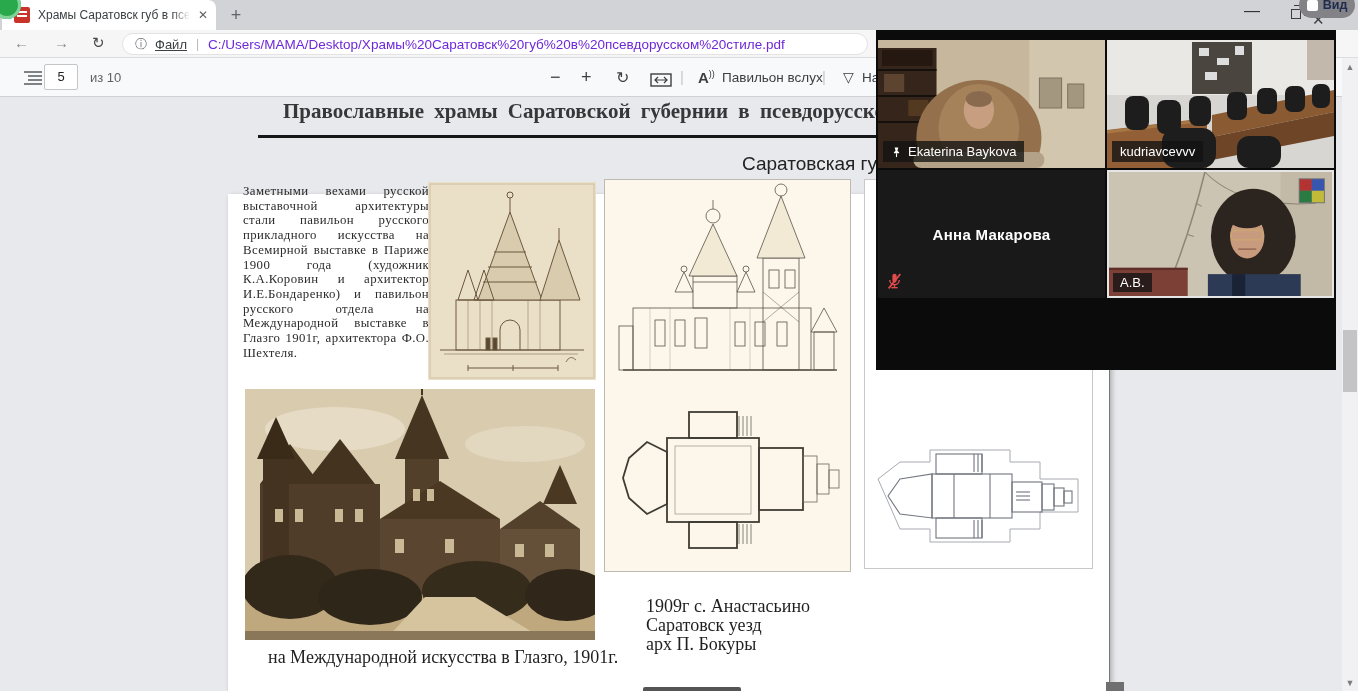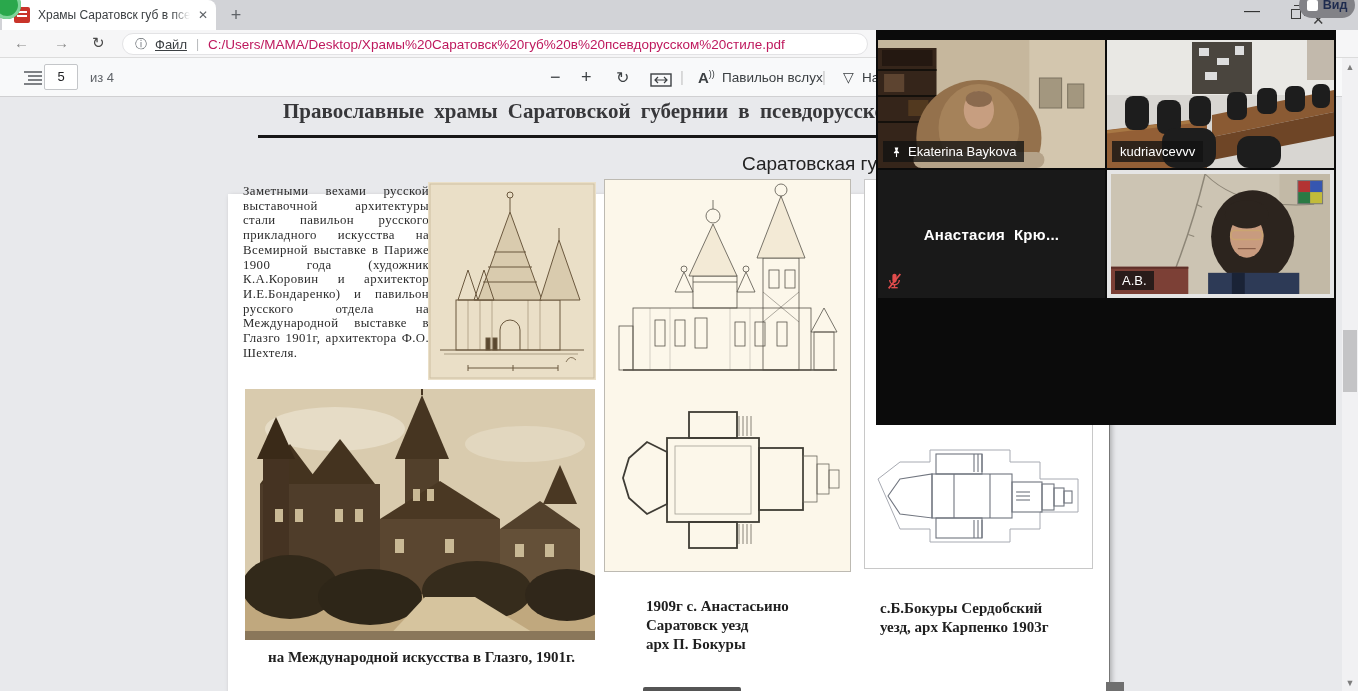--- a/index.html
+++ b/index.html
@@ -30,21 +30,21 @@
   .win-close{ position:absolute; left:1312px; top:11px; font-size:15px; color:#3f3f3f; z-index:55; }
 
   .addrbar{ position:absolute; left:0; top:30px; width:1358px; height:28px; background:#f6f6f7; border-bottom:1px solid #dcdcdc; }
   .nav-ic{ position:absolute; top:4px; font-size:15px; color:#8a8a8a; }
   .nav-back{ left:14px; } .nav-fwd{ left:54px; } .nav-reload{ left:92px; color:#4a4a4a; }
   .addr-field{ position:absolute; left:122px; top:3px; width:746px; height:22px; background:#fff;
                border:1px solid #e3e3e5; border-radius:12px; display:flex; align-items:center; }
   .addr-info{ margin-left:12px; font-size:12px; color:#6a6f74; }
   .addr-scheme{ margin-left:8px; font-size:13px; color:#3c4043;text-decoration:underline; }
   .addr-sep{ margin:0 9px; font-size:12px; color:#b6b8bb; }
-  .addr-url{ font-size:13.5px; color:#be185d; white-space:nowrap; }
+  .addr-url{ font-size:13.5px; color:#6d28d9; white-space:nowrap; }
 
   
   .pdfbar{ position:absolute; left:0; top:58px; width:1358px; height:39px; background:#f8f9fa;
            border-bottom:1px solid #d0d0d2; }
   .toc-icon{ position:absolute; left:24px; top:13px; }
   .pagebox{ position:absolute; left:44px; top:6px; width:34px; height:26px; background:#fff;
             border:1px solid #c4c6c9; border-radius:2px; text-align:center; font-size:13px; color:#202124; line-height:24px; }
   .ofpages{ position:absolute; left:90px; top:12px; font-size:13px; color:#5f6368; }
   .tool{ position:absolute; top:9px; font-size:18px; color:#3c4043; }
   .t-minus{ left:550px; } .t-plus{ left:581px; } .t-rot{ left:616px; font-size:16px; top:10px; }
@@ -66,45 +66,45 @@
   .doc-rule{ position:absolute; left:258px; top:135px; width:848px; height:3px; background:#171717; }
   .doc-region{ position:absolute; left:742px; top:153px; font-size:19px; color:#222; white-space:nowrap; }
   .doc-para{ position:absolute; left:243px; top:184px; width:186px; font-family:"Liberation Serif", serif;
              font-size:12.8px; line-height:14.7px; color:#2b2b2b; text-align:justify; letter-spacing:.4px; }
   .fig{ position:absolute; overflow:hidden; }
   .fig-left{ left:428px; top:182px; width:168px; height:198px; background:#eadfc7; }
   .fig-mid{ left:604px; top:179px; width:247px; height:393px; background:#fcf7ea; border:1px solid #bdbab2; }
   .fig-right{ left:864px; top:179px; width:229px; height:390px; background:#fff; border:1px solid #c8c8c8; }
   .fig-right svg{ position:absolute; left:5px; bottom:12px; }
   .fig-photo{ left:245px; top:389px; width:350px; height:251px; background:#d9cbae; }
-  .cap{ position:absolute; font-family:"Liberation Serif", serif; font-size:15px; color:#1f1f1f; line-height:19px;font-weight:bold; }
+  .cap{ position:absolute; font-family:"Liberation Serif", serif; font-size:18px; color:#1f1f1f; line-height:19px; }
   .cap-left{ left:268px; top:648px; }
   .cap-mid{ left:646px; top:597px; }
   .cap-right{ left:880px; top:599px; }
   .zoom-peek{ position:absolute; left:643px; top:687px; width:98px; height:4px; background:#555; border-radius:2px 2px 0 0; }
   .corner-dark{ position:absolute; left:1106px; top:682px; width:18px; height:9px; background:#6f6f6f; }
 
   
   .sbar{ position:absolute; left:1342px; top:58px; width:16px; height:633px; background:#f1f1f3; z-index:40; }
   .sbar .arr{ position:absolute; left:0; width:16px; text-align:center; font-size:9px; color:#7d7d7d; }
   .arr-up{ top:4px; } .arr-down{ bottom:3px; }
   .sthumb{ position:absolute; left:1px; top:272px; width:14px; height:62px; background:#c4c4c6; }
 
   
-  .zoom{ position:absolute; left:876px; top:30px; width:460px; height:395px; background:#0b0b0b; z-index:50;
+  .zoom{ position:absolute; left:876px; top:30px; width:460px; height:340px; background:#0b0b0b; z-index:50;
          display:grid; grid-template-columns:227px 227px; grid-template-rows:128px 128px 129px;
          gap:2px; padding:10px 2px 2px 2px; }
   .tile{ position:relative; background:#191919; overflow:hidden; }
   .tile svg{ display:block; width:100%; height:100%; }
   .tile-name{ position:absolute; left:50%; top:50%; transform:translate(-50%,-50%); color:#fff;
               font-size:15px; font-weight:600; letter-spacing:.3px; white-space:pre; }
   .plate{ position:absolute; left:5px; bottom:6px; background:rgba(18,18,18,.78); color:#fff;
           font-size:13px; padding:3px 8px; display:flex; align-items:center; gap:6px; white-space:nowrap; }
   .mic{ position:absolute; left:8px; bottom:8px; width:17px; height:17px; }
-  .active-tile{ border:4px solid #e5e5e5; }
+  .active-tile{ border:2px solid #e5e5e5; }
   .active-tile .plate{ left:4px; bottom:4px; padding:2px 7px; font-size:13px; }
 
   .view-btn{ position:absolute; left:1299px; top:-8px; width:56px; height:26px; background:#828287;
              border-radius:13px; z-index:60; display:flex; align-items:center; justify-content:center; gap:5px; }
   .view-btn .sq{ width:11px; height:11px; background:#fff; border-radius:2px; }
   .view-btn .vlabel{ font-size:12.5px; font-weight:bold; color:#1e2b4e; }
 </style>
 </head>
 <body>
 
@@ -140,21 +140,21 @@
       <svg width="18" height="14" viewBox="0 0 18 14">
           <g stroke="#5f6368" stroke-width="1.6">
         <line x1="0" y1="1" x2="18" y2="1"></line>
             <line x1="4" y1="5" x2="18" y2="5"></line>
         <line x1="4" y1="9" x2="18" y2="9"></line>
             <line x1="0" y1="13" x2="18" y2="13"></line>
           </g>
         </svg>
     </span>
     <span class="pagebox">5</span>
-    <span class="ofpages">из 4</span>
+    <span class="ofpages">из 10</span>
     <span class="tool t-minus">−</span>
     <span class="tool t-plus">+</span>
     <span class="tool t-rot">↻</span>
     <span class="tool t-fit">
       <svg width="22" height="14" viewBox="0 0 22 14">
           <rect x="1" y="1" width="20" height="12" fill="none" stroke="#3c4043" stroke-width="1.4"></rect>
         <path d="M5 7 h12 M8 4 5 7 8 10 M14 4 17 7 14 10" fill="none" stroke="#3c4043" stroke-width="1.2"></path>
         </svg>
     </span>
     <span class="tool t-sep t-sep1">|</span>
@@ -341,24 +341,20 @@
   </div>
 
   <div class="cap cap-left">
     <div>на Международной искусства в Глазго, 1901г.</div>
   </div>
   <div class="cap cap-mid">
     <div>1909г с. Анастасьино</div>
     <div>Саратовск уезд</div>
     <div>арх П. Бокуры</div>
   </div>
-  <div class="cap cap-right">
-    <div>с.Б.Бокуры Сердобский</div>
-    <div> уезд, арх Карпенко 1903г</div>
-  </div>
 
   <div class="zoom-peek"></div>
   <div class="corner-dark"></div>
 
   <div class="sbar">
     <div class="arr arr-up">▲</div>
     <div class="arr arr-down">▼</div>
     <div class="sthumb"></div>
   </div>
 
@@ -418,34 +414,34 @@
           <rect x="205" y="44" width="18" height="24" rx="7"></rect>
           <rect x="55" y="88" width="54" height="40" rx="14"></rect>
             <rect x="130" y="96" width="44" height="32" rx="12"></rect>
         </g>
       </svg>
       <div class="plate">
         <span>kudriavcevvv</span>
       </div>
     </div>
 
-
-
     <div class="tile">
-      <span class="tile-name">Анастасия  Крю...</span>
+      <span class="tile-name">Анна Макарова</span>
       <span class="mic">
         <svg viewBox="0 0 16 16">
             <path d="M6 2.5 C6 1.4 6.9 0.6 8 0.6 C9.1 0.6 10 1.4 10 2.5 L10 7 C10 8.1 9.1 9 8 9 C6.9 9 6 8.1 6 7 Z" fill="#e04c4c"></path>
             <path d="M3.5 6.5 C3.5 9 5.5 11 8 11 C10.5 11 12.5 9 12.5 6.5" stroke="#e04c4c" fill="none" stroke-width="1.3"></path>
             <line x1="8" y1="11" x2="8" y2="13.6" stroke="#e04c4c" stroke-width="1.3"></line>
             <line x1="5" y1="13.8" x2="11" y2="13.8" stroke="#e04c4c" stroke-width="1.3"></line>
             <line x1="2.5" y1="14.5" x2="13.5" y2="1" stroke="#e04c4c" stroke-width="1.6"></line>
           </svg>
       </span>
     </div>
+
+
 
     <div class="tile active-tile">
       <svg viewBox="0 0 221 119" preserveAspectRatio="none">
         <rect width="221" height="119" fill="#ccc4b3"></rect>
         <rect x="170" y="0" width="51" height="119" fill="#c2b9a6"></rect>
         <path d="M95,0 Q80,60 55,119" stroke="#8d8677" fill="none" stroke-width="1.5"></path>
         <path d="M95,0 Q130,35 205,30" stroke="#8d8677" fill="none" stroke-width="1"></path>
         <line x1="86" y1="30" x2="92" y2="33" stroke="#8d8677"></line>
           <line x1="78" y1="60" x2="84" y2="62" stroke="#8d8677"></line>
         <rect x="188" y="6" width="26" height="24" fill="#777"></rect>

